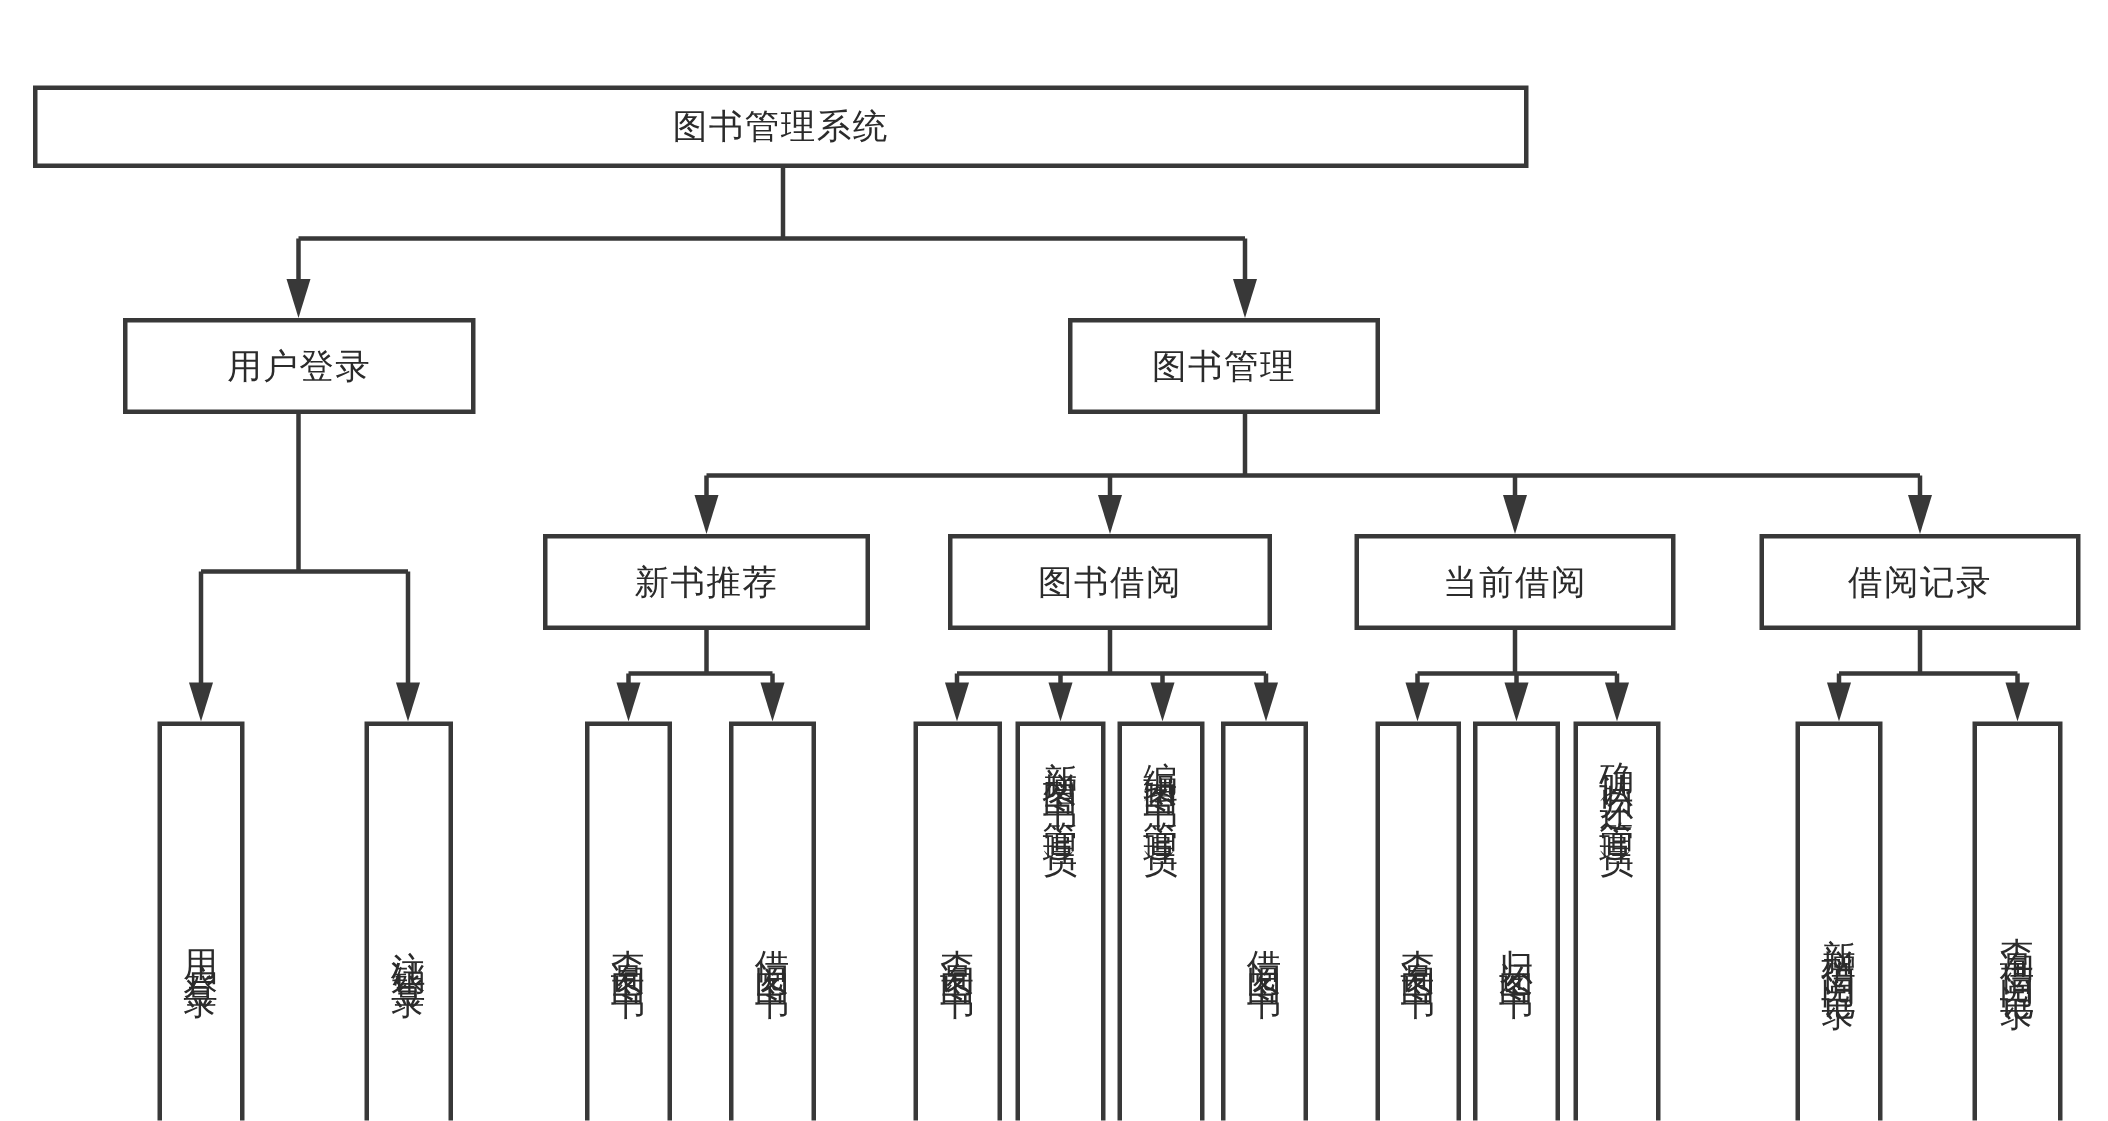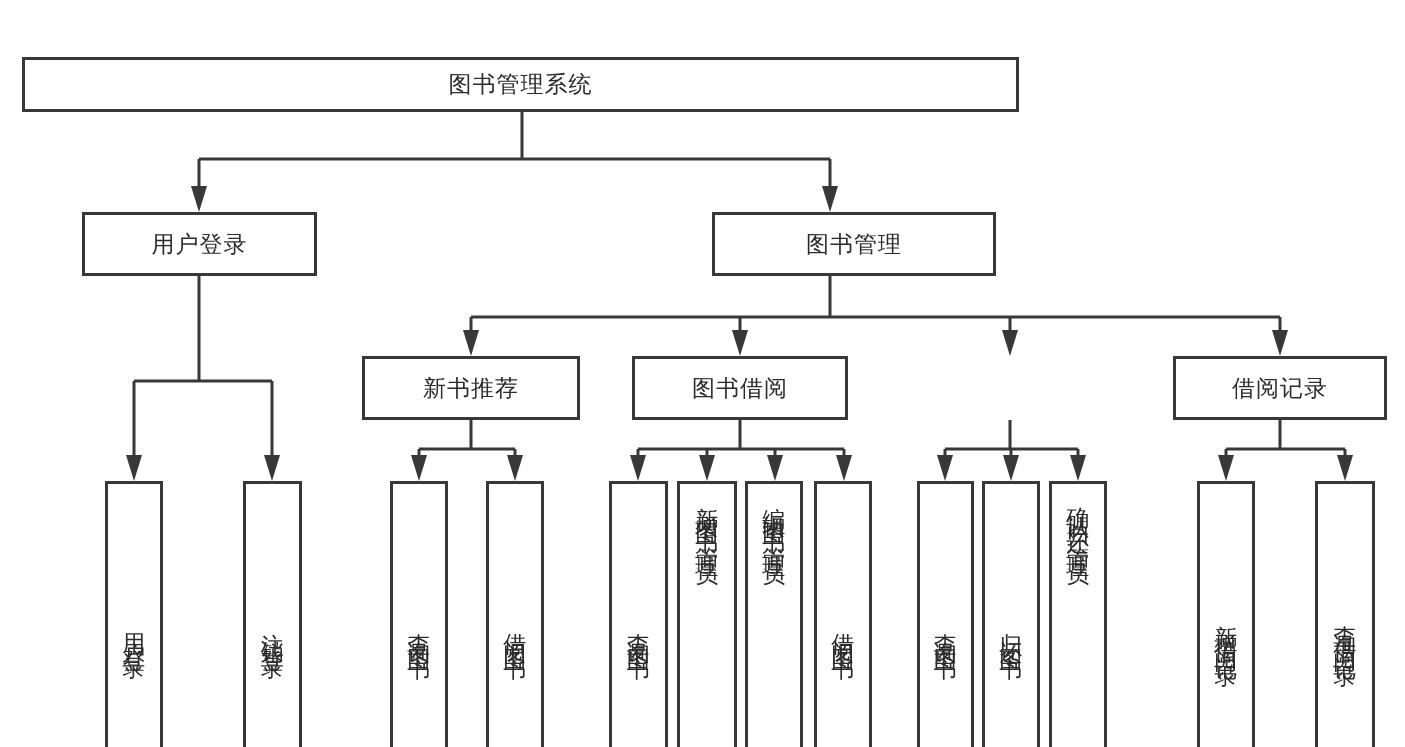--- a/index.html
+++ b/index.html
@@ -72,24 +72,25 @@
     <polygon points="1070,411 1086,411 1078,437"></polygon>
 
     <path d="M1280 376 V405 M1226 405 H1345 M1226 405 V425 M1345 405 V425"></path>
     <polygon points="1218,411 1234,411 1226,437"></polygon>
     <polygon points="1337,411 1353,411 1345,437"></polygon>
   </svg>
 
   <div class="hbox" style="left:22px;top:13px;width:997px;height:55px">图书管理系统</div>
 
   <div class="hbox" style="left:82px;top:168px;width:235px;height:64px">用户登录</div>
-  <div class="hbox" style="left:712px;top:168px;width:284px;height:64px">图书管理</div>
+  <div class="hbox" style="left:712px;top:168px;width:208px;height:64px">图书管理</div>
 
   <div class="hbox" style="left:632px;top:312px;width:216px;height:64px">图书借阅</div>
   <div class="hbox" style="left:362px;top:312px;width:218px;height:64px">新书推荐</div>
+  <div class="hbox" style="left:903px;top:312px;width:214px;height:64px">当前借阅</div>
   <div class="hbox" style="left:1173px;top:312px;width:214px;height:64px">借阅记录</div>
 
   <div class="vbox" style="left:105px;width:58px">
     <span class="vtext">用户登录</span>
   </div>
   <div class="vbox" style="left:243px;width:59px">
     <span class="vtext">注销登录</span>
   </div>
 
   <div class="vbox" style="left:390px;width:58px">

